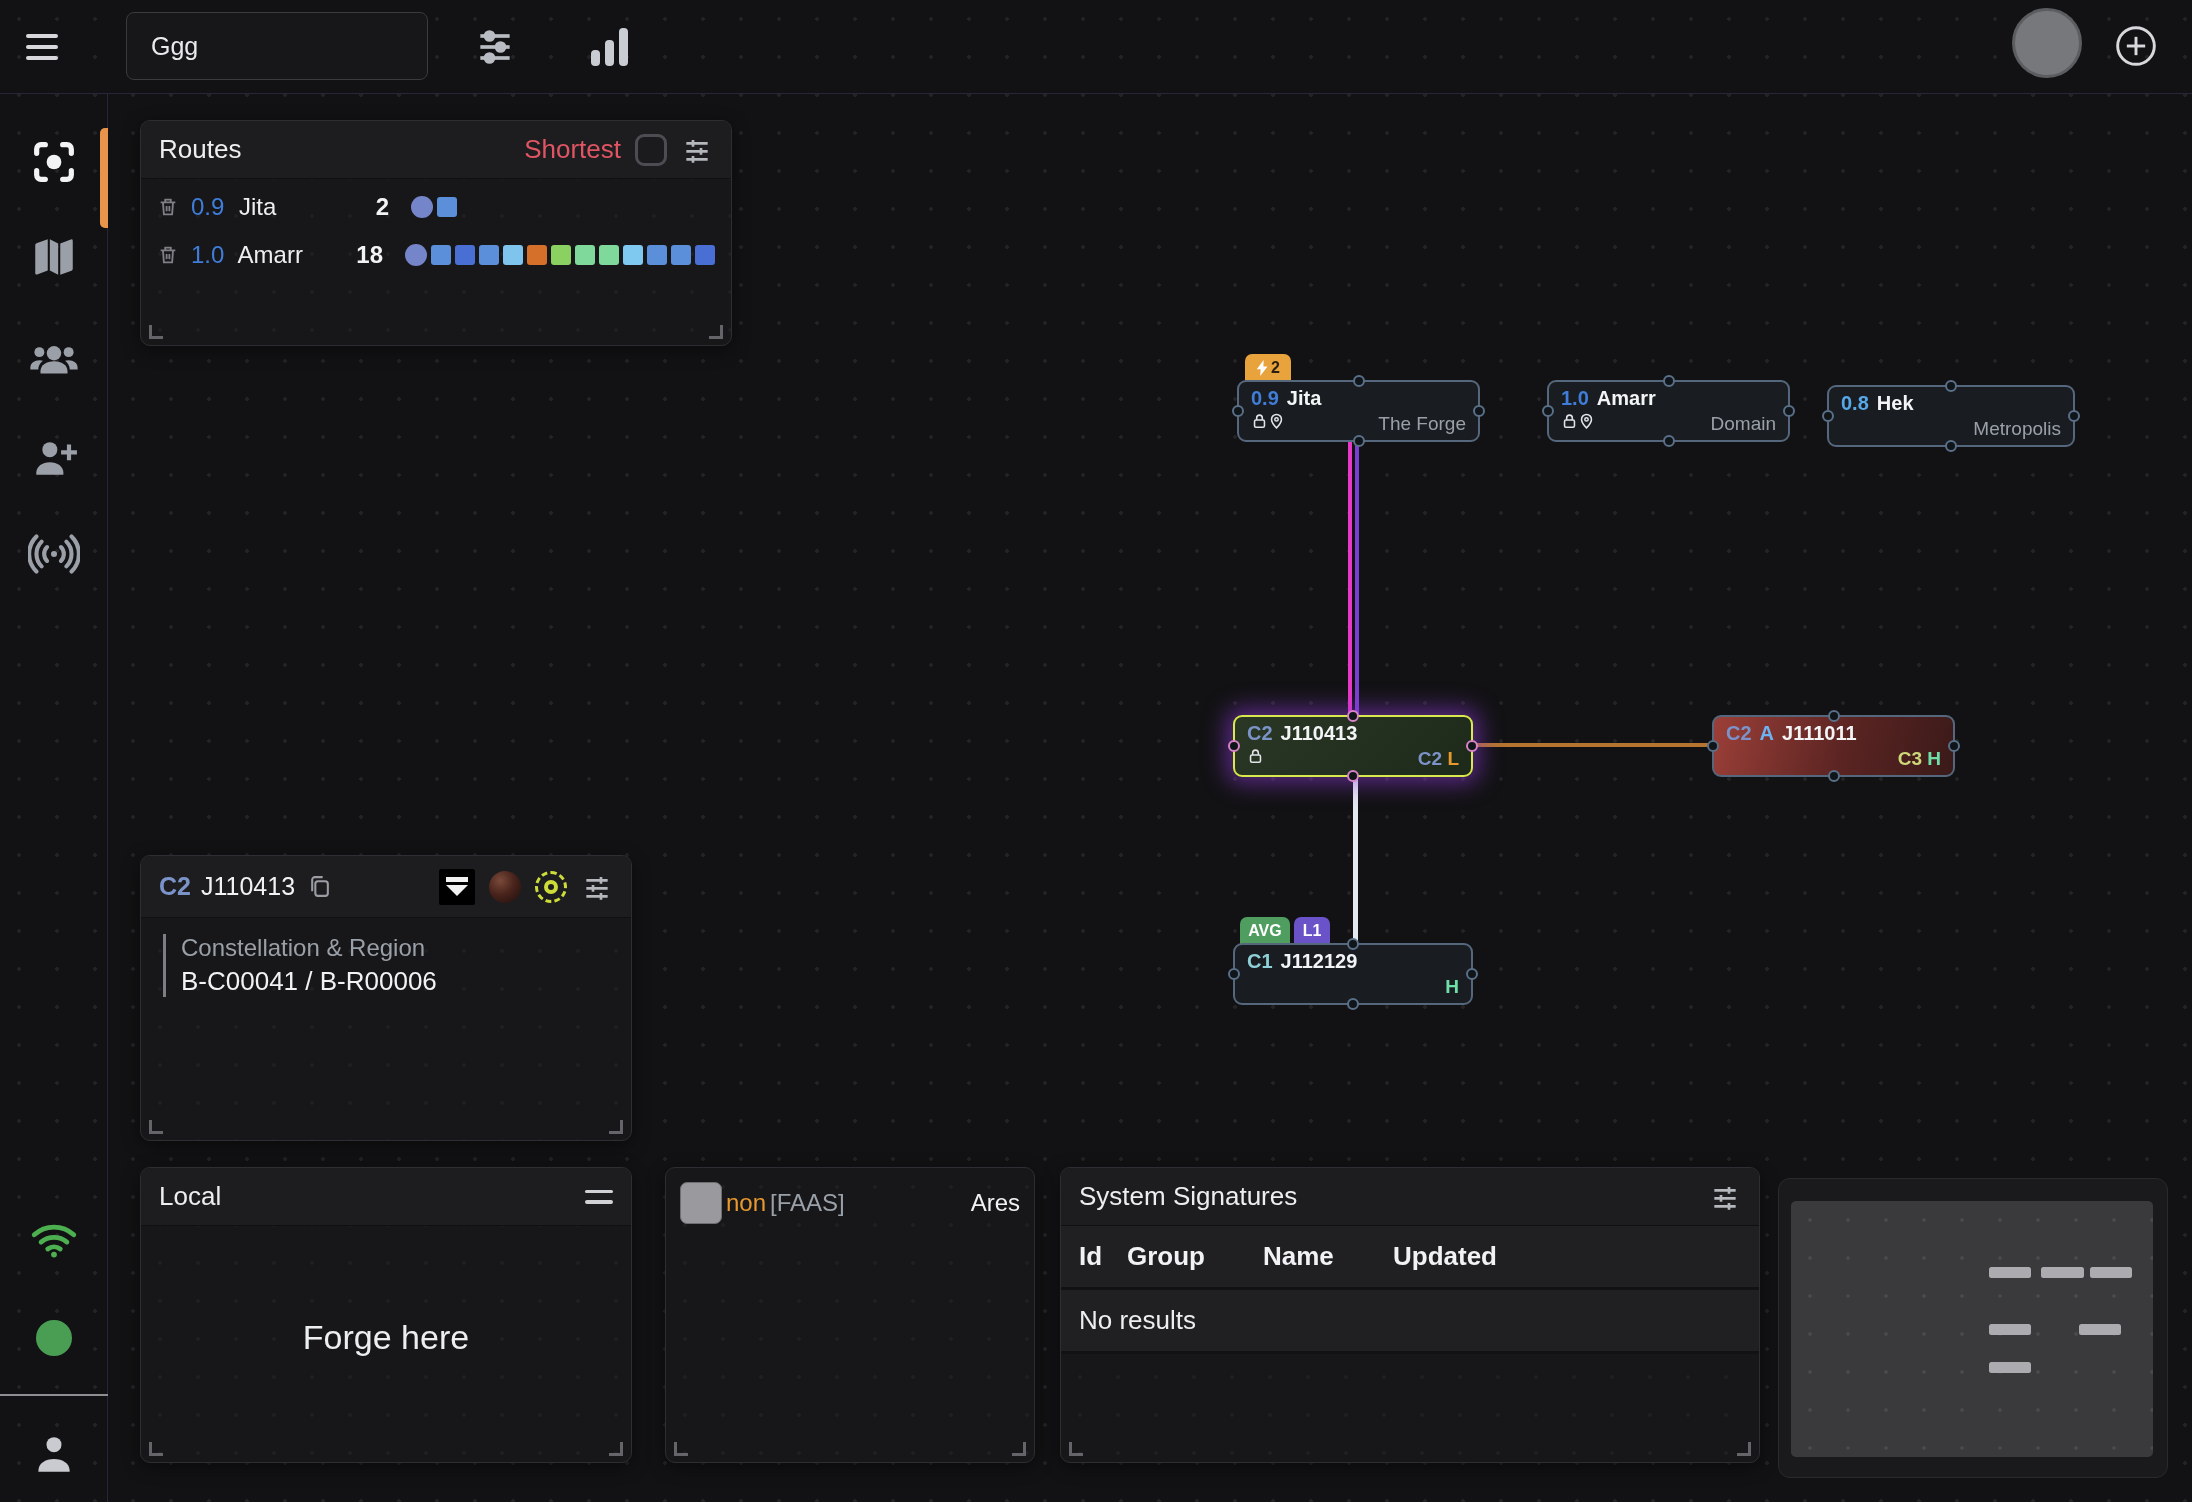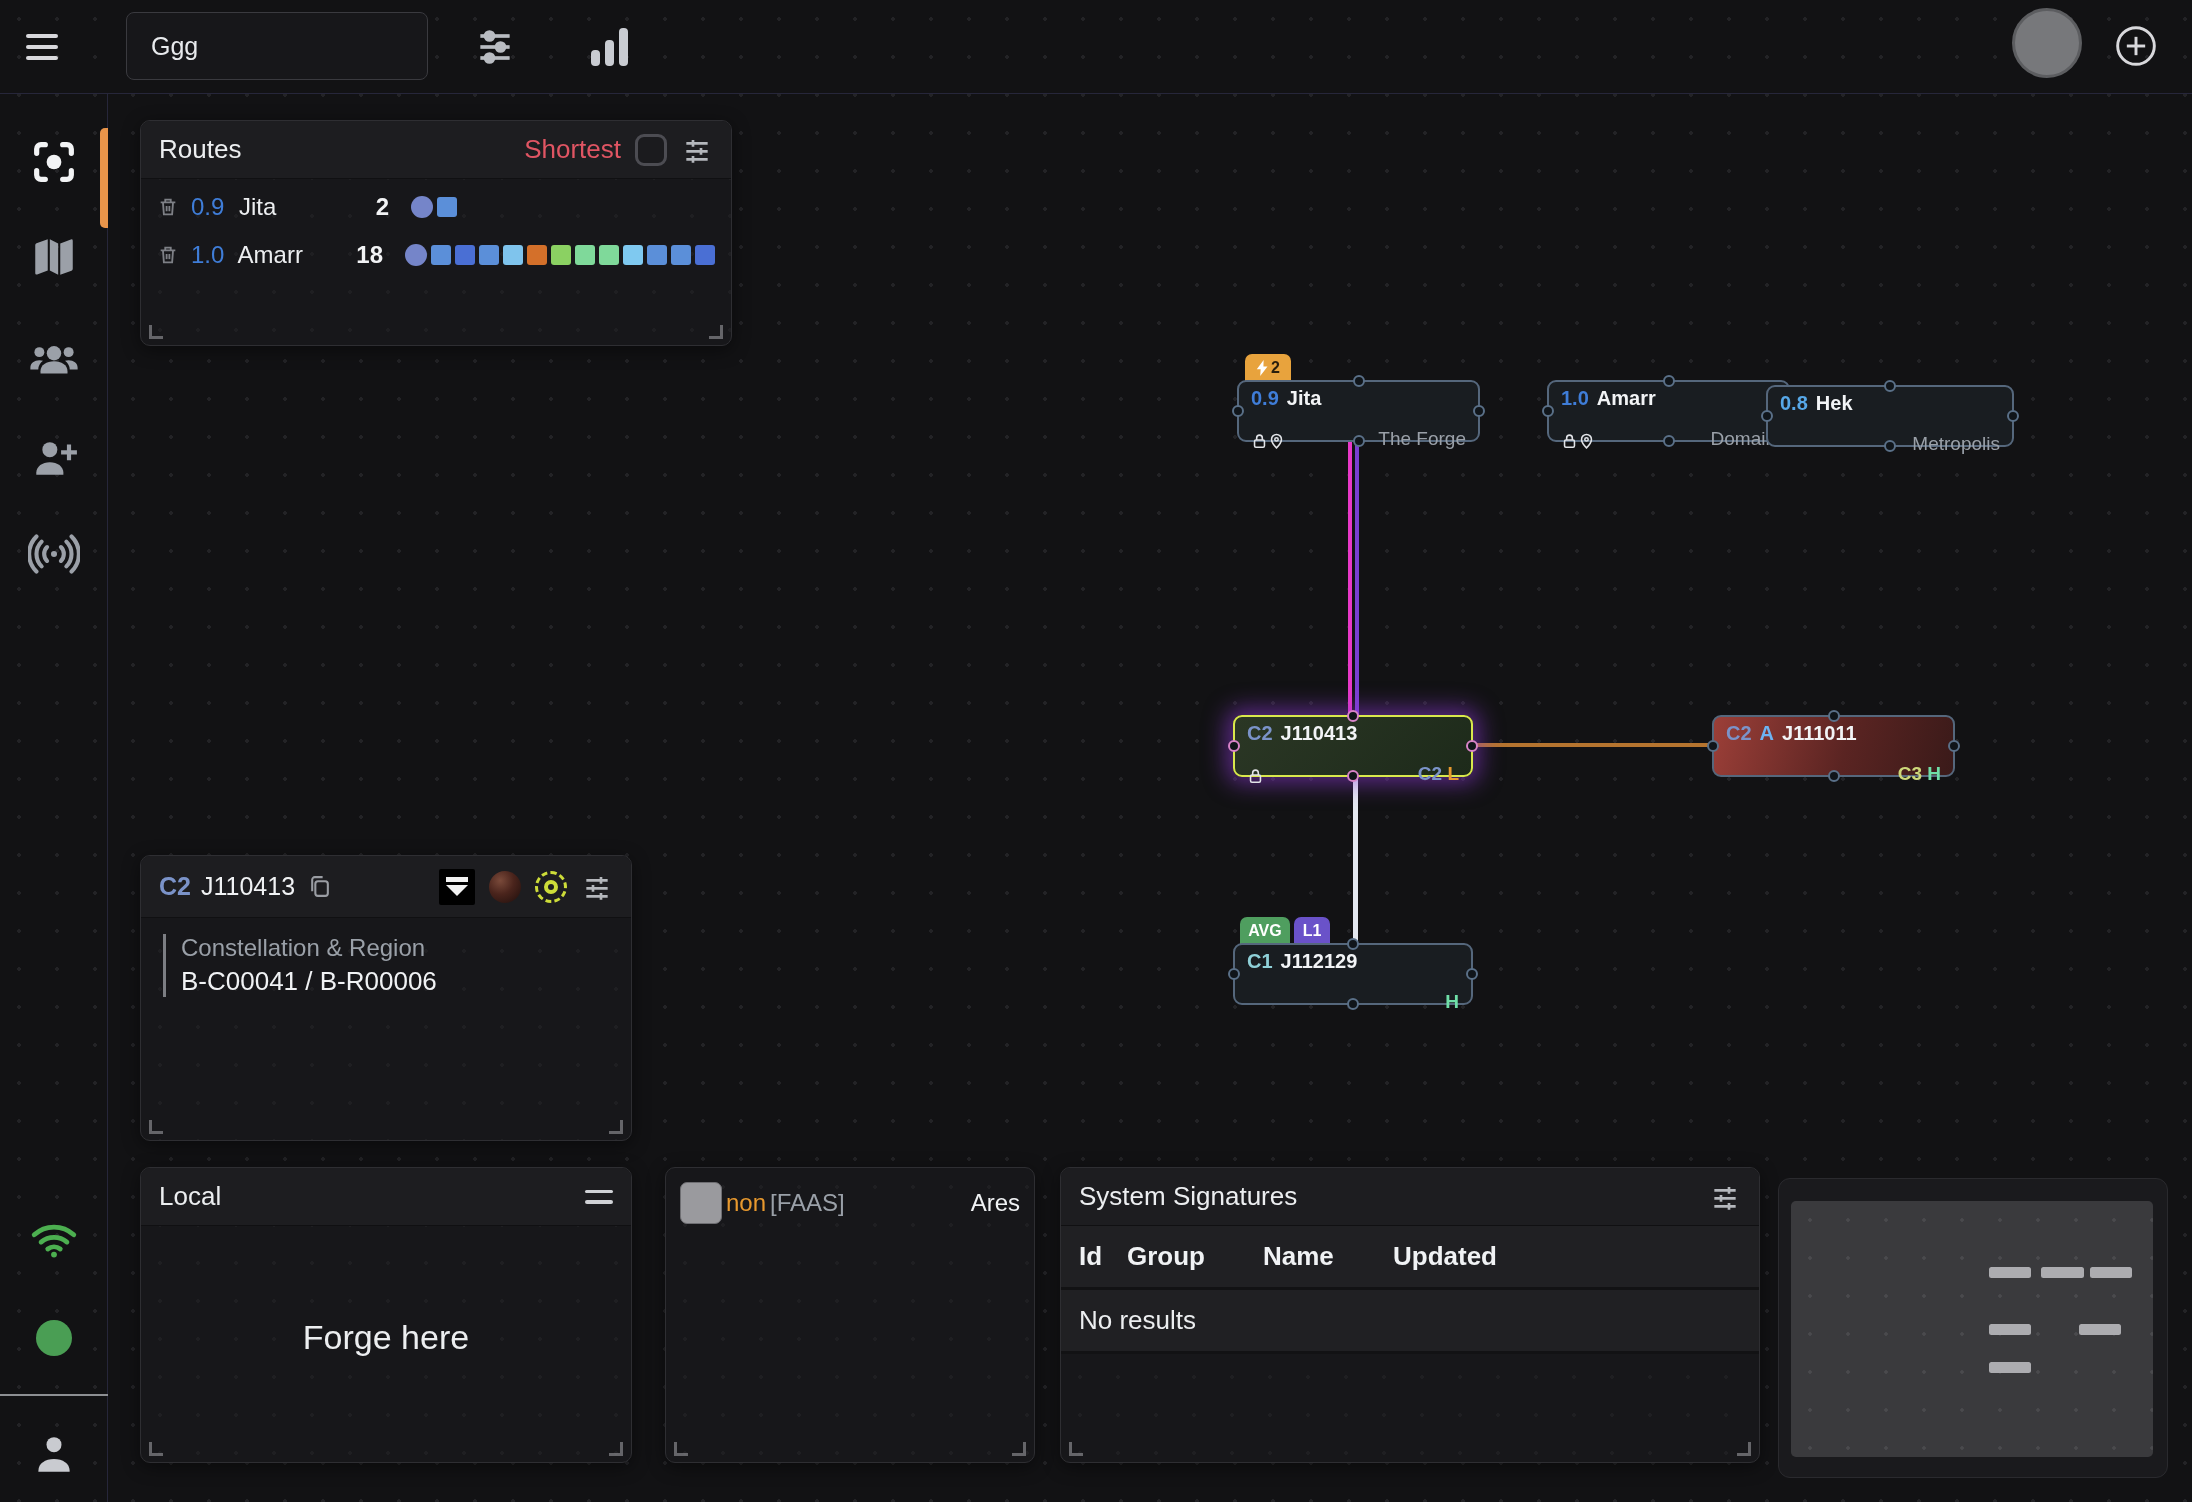--- a/index.html
+++ b/index.html
@@ -62,21 +62,21 @@
   .route-jumps { color:#f2f3f5; font-size:24px; font-weight:bold; width:42px; text-align:right; margin-right:22px; }
   .route-segs { display:flex; align-items:center; gap:4px; }
   .route-segs .dot0 { width:22px; height:22px; border-radius:50%; }
   .route-segs .seg { width:20px; height:20px; border-radius:3px; display:block; }
 
   
   .edge { position:absolute; }
   .node { position:absolute; width:243px; height:62px; background:#191d21;
     border:2px solid #55677c; border-radius:9px; padding:5px 12px 6px 12px; z-index:3; }
   .node-line1 { font-size:20px; font-weight:bold; display:flex; gap:8px; align-items:baseline; }
-  .node-line2 { display:flex; align-items:flex-end; margin-top:18px; font-size:18px; }
+  .node-line2 { display:flex; align-items:flex-start; margin-top:3px; font-size:18px; }
   .node-name { color:#f2f4f6; }
   .sec-blue { color:#3f7dd8; }
   .sec-lblue { color:#57a8e8; }
   .cls-slate { color:#7b93c9; }
   .region-label { margin-left:auto; color:#9aa0a8; font-size:19px; }
   .conn-dot { position:absolute; width:12px; height:12px; border-radius:50%;
     background:#10151a; border:2.5px solid #5a7088; z-index:4; }
   .node.selected { border-color:#d9e84c;
     background:linear-gradient(135deg,#2b3725 0%, #1d2a1a 100%);
     box-shadow:0 0 22px 7px rgba(146,58,220,0.55); }
@@ -317,21 +317,21 @@
       <span class="icon-inline">
         <svg width="17" height="17" viewBox="0 0 24 24" fill="none" stroke="currentColor" stroke-width="2.2">
             <path d="M12 21s-7-7.4-7-12a7 7 0 0 1 14 0c0 4.6-7 12-7 12z"></path>
             <circle cx="12" cy="9" r="2.4"></circle>
           </svg>
         </span>
       <span class="region-label">Domain</span>
     </div>
   </div>
 
-  <div class="node" style="left:1766px;top:385px;width:248px;">
+  <div class="node" style="left:1827px;top:385px;width:248px;">
     <div class="conn-dot" style="left:calc(50% - 6px);top:-7px;"></div>
     <div class="conn-dot" style="left:calc(50% - 6px);bottom:-7px;"></div>
     <div class="conn-dot" style="left:-7px;top:calc(50% - 6px);"></div>
     <div class="conn-dot" style="right:-7px;top:calc(50% - 6px);"></div>
     <div class="node-line1">
         <span class="sec-lblue">0.8</span>
         <span class="node-name">Hek</span>
       </div>
     <div class="node-line2">
         <span class="region-label">Metropolis</span>

